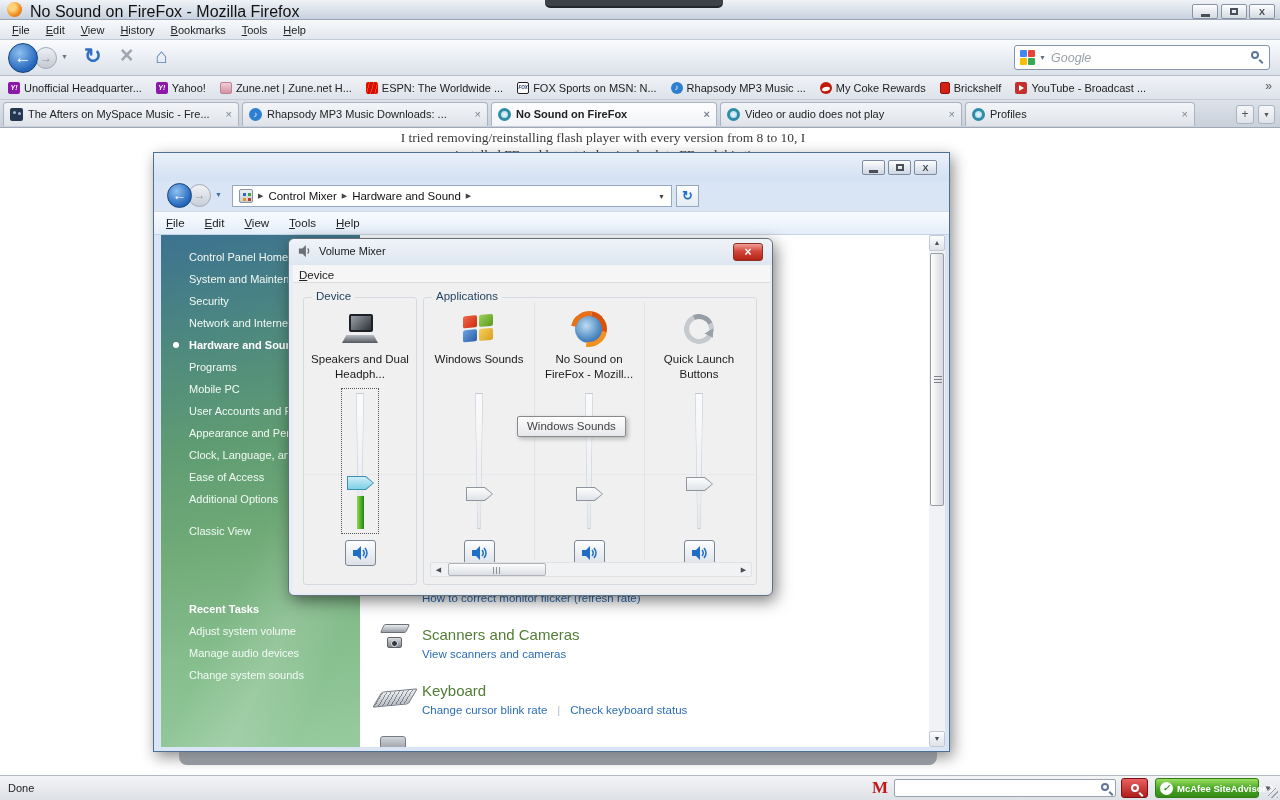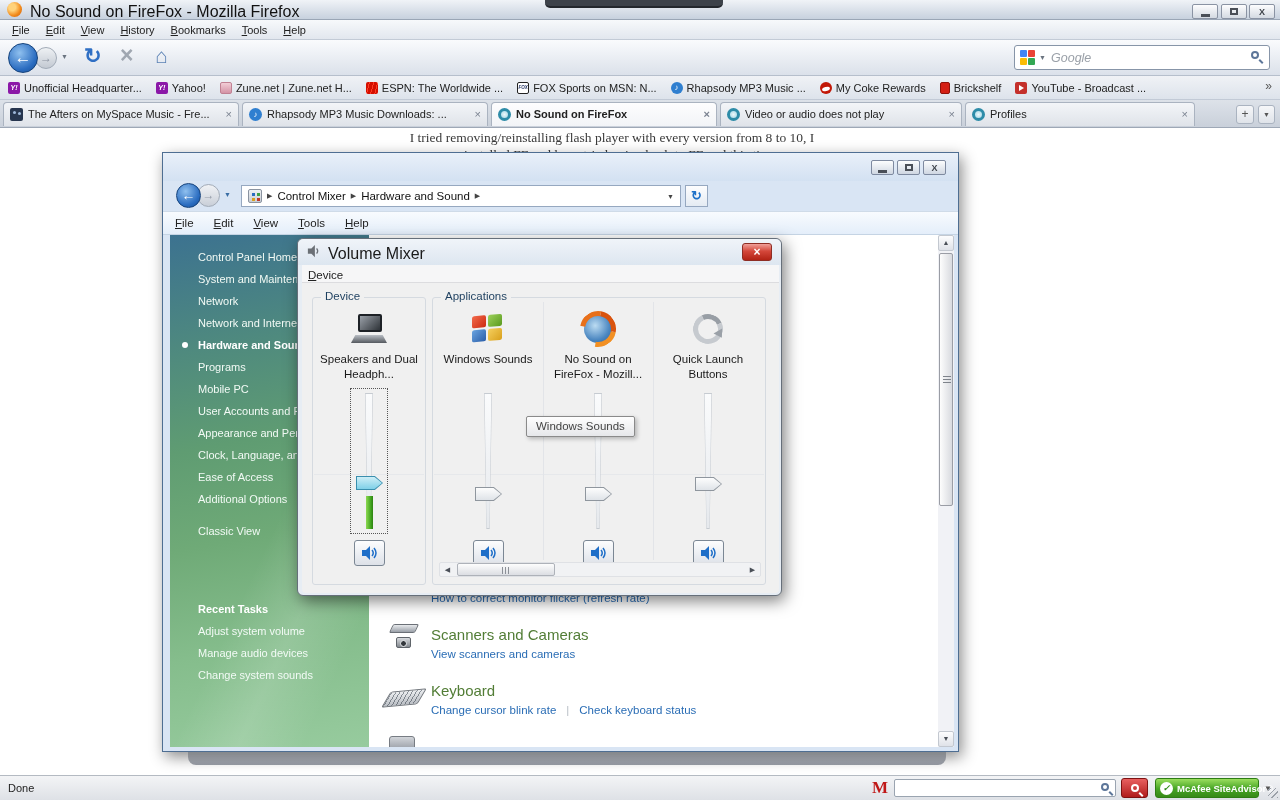--- a/index.html
+++ b/index.html
@@ -99,21 +99,21 @@
   .fav-rhap { border-radius:50%; background:#2f7fd0; color:#fff; font-size:8px; text-align:center; line-height:13px; }
   .fav-globe { border-radius:50%; border:3px solid #2e8ca8; background:radial-gradient(#eef8fb,#9fd4e4); }
   .newtab-btn { position:absolute; right:26px; top:5px; width:18px; height:19px; border:1px solid #aab3c0;
     border-radius:3px; background:linear-gradient(#f6f7f9,#dfe3e9); text-align:center; line-height:17px;
     font-size:12px; color:#555; }
   .tablist-dd { position:absolute; right:5px; top:5px; width:17px; height:19px; border:1px solid #aab3c0;
     border-radius:3px; background:linear-gradient(#f6f7f9,#dfe3e9); text-align:center; line-height:17px;
     font-size:7px; color:#555; }
 
   
-  .ff-content { position:absolute; left:12px; top:128px; width:1060px; height:647px; background:#fff; }
+  .ff-content { position:absolute; left:3px; top:128px; width:1060px; height:647px; background:#fff; }
   .forum-line1 { position:absolute; left:300px; top:2px; width:600px; text-align:center;
     font-family:"Liberation Serif", serif; font-size:13.5px; color:#3a3a3a; }
   .forum-line2 { position:absolute; left:300px; top:19px; width:600px; height:7px; overflow:hidden;
     text-align:center; font-family:"Liberation Serif", serif; font-size:13.5px; color:#3a3a3a; }
   .forum-box-bottom { position:absolute; left:176px; top:624px; width:758px; height:13px;
     border-radius:0 0 8px 8px; background:linear-gradient(#c9cdd4,#9ba0a9); }
 
   
   .cp-window { position:absolute; left:150px; top:24px; width:797px; height:600px; z-index:5;
     background:#d9e5f4; border:1px solid #4e6e92; box-shadow:3px 5px 14px rgba(0,0,0,.45); }
@@ -198,21 +198,21 @@
     border-radius:2px; background:linear-gradient(90deg,#fdfdfd,#d8dadf); }
   .sb-grip { position:absolute; left:3px; top:122px; width:8px; height:9px;
     background:repeating-linear-gradient(#7e838b 0 1px, transparent 1px 3px); }
 
   
   .mixer { position:absolute; left:285px; top:110px; width:485px; height:358px; z-index:10;
     background:#e7edf4; border:1px solid #666f7a; border-radius:6px;
     box-shadow:3px 5px 16px rgba(0,0,0,.5); }
   .mx-titlebar { position:absolute; left:0; top:0; width:100%; height:26px;
     background:linear-gradient(#f0f4f9,#dde6f0); border-radius:6px 6px 0 0; }
-  .mx-title { position:absolute; left:30px; top:6px; font-size:16px; color:#1a1a1a; }
+  .mx-title { position:absolute; left:30px; top:6px; font-size:11px; color:#1a1a1a; }
   .mx-close { position:absolute; right:9px; top:4px; width:30px; height:18px; border:1px solid #8e2d24; border-radius:3px;
     background:linear-gradient(#f0a099,#d4473a 45%,#b22315); color:#fff; font-size:12px; font-weight:bold;
     text-align:center; line-height:16px; }
   .mx-speaker { position:absolute; left:9px; top:5px; }
   .mx-menubar { position:absolute; left:4px; top:26px; width:477px; height:18px; background:#f6f6f7;
     border-bottom:1px solid #dcdcdf; }
   .mx-menubar .menu-item { font-size:11.5px; padding:1px 6px; }
   .mx-client { position:absolute; left:4px; top:44px; width:477px; height:310px; background:#f0f0f0;
     border-radius:0 0 4px 4px; }
   .groupbox { position:absolute; border:1px solid #d5dae0; border-radius:3px; }
@@ -468,21 +468,21 @@
         <span class="menu-item">View</span>
         <span class="menu-item">Tools</span>
         <span class="menu-item">Help</span>
       </div>
 
       <div class="cp-body">
         <div class="cp-sidebar">
           <div class="sb-list">
             <div class="sb-item">Control Panel Home</div>
             <div class="sb-item">System and Maintenance</div>
-            <div class="sb-item">Network</div>
+            <div class="sb-item">Security</div>
             <div class="sb-item">Network and Internet</div>
             <div class="sb-item active">
               <i class="sb-bullet"></i>
               <span>Hardware and Sound</span>
             </div>
             <div class="sb-item">Programs</div>
             <div class="sb-item">Mobile PC</div>
             <div class="sb-item">User Accounts and Family Safety</div>
             <div class="sb-item">Appearance and Personalization</div>
             <div class="sb-item">Clock, Language, and Region</div>

